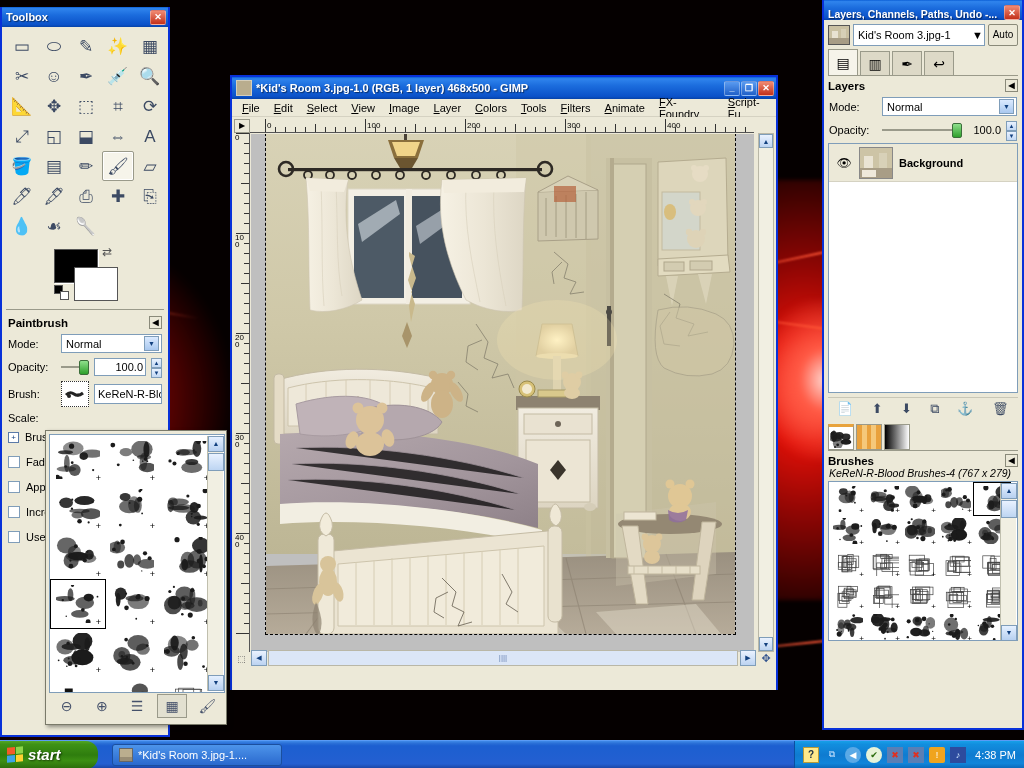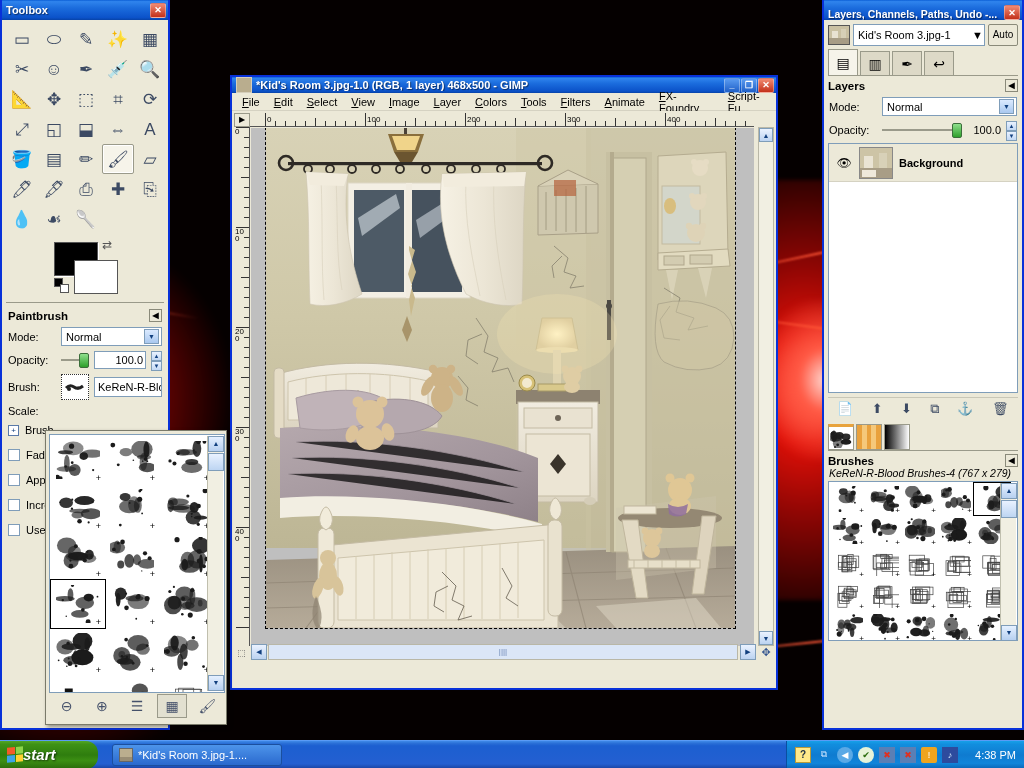--- a/index.html
+++ b/index.html
@@ -53,21 +53,21 @@
   .titlebar .tb-title { flex:1; text-shadow:1px 1px 1px rgba(0,0,0,.5); overflow:hidden; text-overflow:ellipsis;}
   .tb-btn {
     width:16px; height:15px; margin-left:1px; border:1px solid #ffffff55;
     border-radius:2px; display:flex; align-items:center; justify-content:center;
     font-size:9px; color:#fff; font-weight:bold;
     background:linear-gradient(180deg,#5a9bf0,#2060c8);
   }
   .tb-btn.close { background:linear-gradient(180deg,#f08a72,#c3301a); }
 
   
-  #toolbox { left:0px; top:0px; width:170px; height:730px; border:2px solid #0831d9; border-top:none;}
+  #toolbox { left:0px; top:7px; width:170px; height:730px; border:2px solid #0831d9; border-top:none;}
   #toolbox .titlebar { margin:0; }
   #toolbox-body { background:#ece9d8; height:708px; position:relative; }
   .tool-grid {
     display:grid; grid-template-columns:repeat(5,32px); gap:0px;
     padding:4px 3px 0 4px;
   }
   .tool {
     width:32px; height:30px; display:flex; align-items:center; justify-content:center;
     font-size:17px; line-height:1; color:#3c4a63;
   }
@@ -118,21 +118,21 @@
   .vscroll { position:absolute; right:1px; top:1px; width:16px; height:255px; background:#f1efe2; border-left:1px solid #c0bfae;}
   .vscroll .sbtn { width:16px; height:16px; background:linear-gradient(180deg,#e5f0ff,#b7d0f0); border:1px solid #7f9db9; font-size:7px; text-align:center; line-height:14px; color:#12407f;}
   .vscroll .thumb { position:absolute; top:17px; width:16px; height:18px; background:linear-gradient(180deg,#e9f2ff,#bdd5f2); border:1px solid #7f9db9;}
   .vscroll .sbtn.down { position:absolute; bottom:0; }
   #brush-toolbar { position:absolute; left:3px; bottom:4px; width:176px; height:28px; display:flex; align-items:center; justify-content:space-around;}
   #brush-toolbar .tb-i { width:30px; height:24px; display:flex; align-items:center; justify-content:center; font-size:14px; color:#44506a;}
   #brush-toolbar .tb-i.on { background:#e2e0d0; border:1px solid #9a9a8a; }
 
   
   #imgwin { left:230px; top:75px; width:548px; height:615px; border:2px solid #0831d9; }
-  #imgwin .titlebar { height:16px; }
+  #imgwin .titlebar { height:22px; }
   .menubar { height:18px; background:#ece9d8; display:flex; align-items:center; padding-left:4px; gap:2px; font-size:11px; border-bottom:1px solid #d5d2c2;}
   .menubar span { padding:1px 6px; }
   .menubar span u { text-decoration:underline; }
   #imgwin-body { position:relative; background:#ece9d8; height:573px; }
   .ruler-corner { position:absolute; left:2px; top:2px; width:16px; height:14px; border:1px solid #9a9a8a; background:#ece9d8; font-size:8px; text-align:center; line-height:12px;}
   .hruler { position:absolute; left:18px; top:2px; right:22px; height:14px; background:#ece9d8; border-bottom:1px solid #555; overflow:hidden; font-size:8px;}
   .hruler .tk { position:absolute; bottom:0; width:1px; background:#333; }
   .hruler .tl { position:absolute; bottom:1px; font-size:8px; color:#000;}
   .vruler { position:absolute; left:2px; top:16px; width:16px; bottom:38px; background:#ece9d8; border-right:1px solid #555; overflow:hidden;}
   .vruler .tk { position:absolute; right:0; height:1px; background:#333;}
@@ -184,21 +184,21 @@
 
   
   #taskbar {
     position:absolute; left:0; bottom:0; width:1024px; height:28px;
     background:linear-gradient(180deg,#3f8ae8 0%,#2a6fd6 9%,#1c5fd0 18%,#245fd1 85%,#1c47a8 100%);
     border-top:1px solid #5a9bf5; display:flex; align-items:center;
   }
   #startbtn {
     width:98px; height:28px;
     background:linear-gradient(180deg,#53a626 0%,#3e9216 12%,#2f7d0e 50%,#3c8f13 70%,#2a6b0b 100%);
-    border-radius:0 12px 12px 0; display:flex; align-items:center; padding-left:7px;
+    border-radius:0 12px 12px 0; display:flex; align-items:center; gap:5px; padding-left:7px;
     color:#fff; font-weight:bold; font-style:italic; font-size:15px;
     text-shadow:1px 1px 2px rgba(0,0,0,.6);
   }
   .flag { width:16px; height:15px; display:grid; grid-template-columns:1fr 1fr; grid-template-rows:1fr 1fr; gap:1px; transform:skewY(-6deg);}
   .flag i { display:block; }
   .taskitem {
     margin-left:8px; height:22px; min-width:170px; max-width:195px;
     background:linear-gradient(180deg,#4d94ea,#2a69ce);
     border:1px solid #1b4f9e; border-radius:3px; display:flex; align-items:center; gap:5px;
     padding:0 6px; color:#fff; font-size:11px; white-space:nowrap; overflow:hidden;
@@ -1674,15 +1674,15 @@
   </div>
   <div id="tray">
     <span class="tray-ico" style="background:#ffe98a;color:#234;border:1px solid #b79a3a;font-weight:bold;font-size:10px">?</span>
     <span class="tray-ico" style="color:#cfe6ff;font-size:9px">⧉</span>
     <span class="tray-ico" style="background:#5aa9e6;border-radius:50%;font-size:9px">◀</span>
     <span class="tray-ico" style="background:#e7f3d8;border-radius:50%;color:#2a6b0b;font-size:9px">✔</span>
     <span class="tray-ico" style="background:#5a7fb5;color:#e03020;font-size:9px">✖</span>
     <span class="tray-ico" style="background:#5a7fb5;color:#e03020;font-size:9px">✖</span>
     <span class="tray-ico" style="background:#f0a41e;border-radius:2px;color:#fff;font-size:9px">!</span>
     <span class="tray-ico" style="background:#2d4b9e;color:#cfe6ff;font-size:9px">♪</span>
-    <span style="margin-left:12px">4:38 PM</span>
+    <span style="margin-left:4px">4:38 PM</span>
   </div>
 </div>
 
 </body></html>

